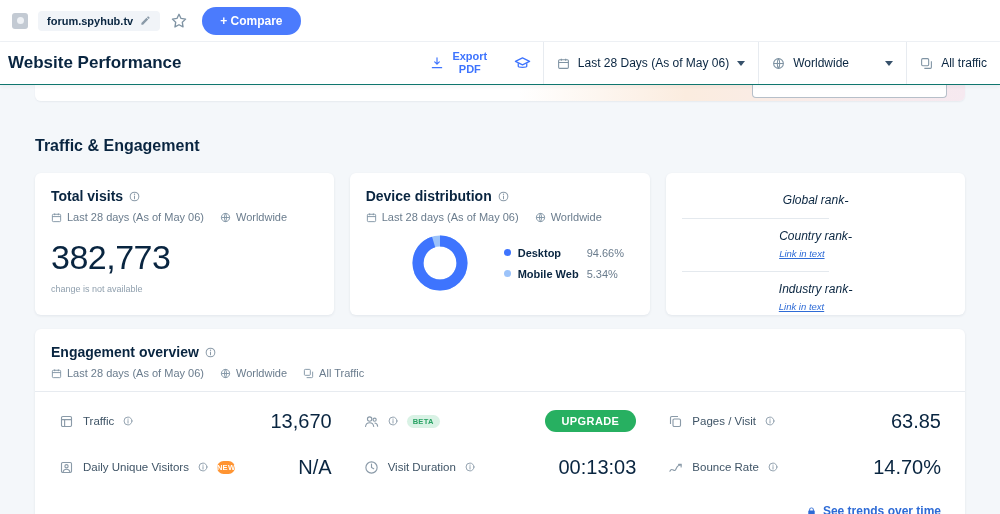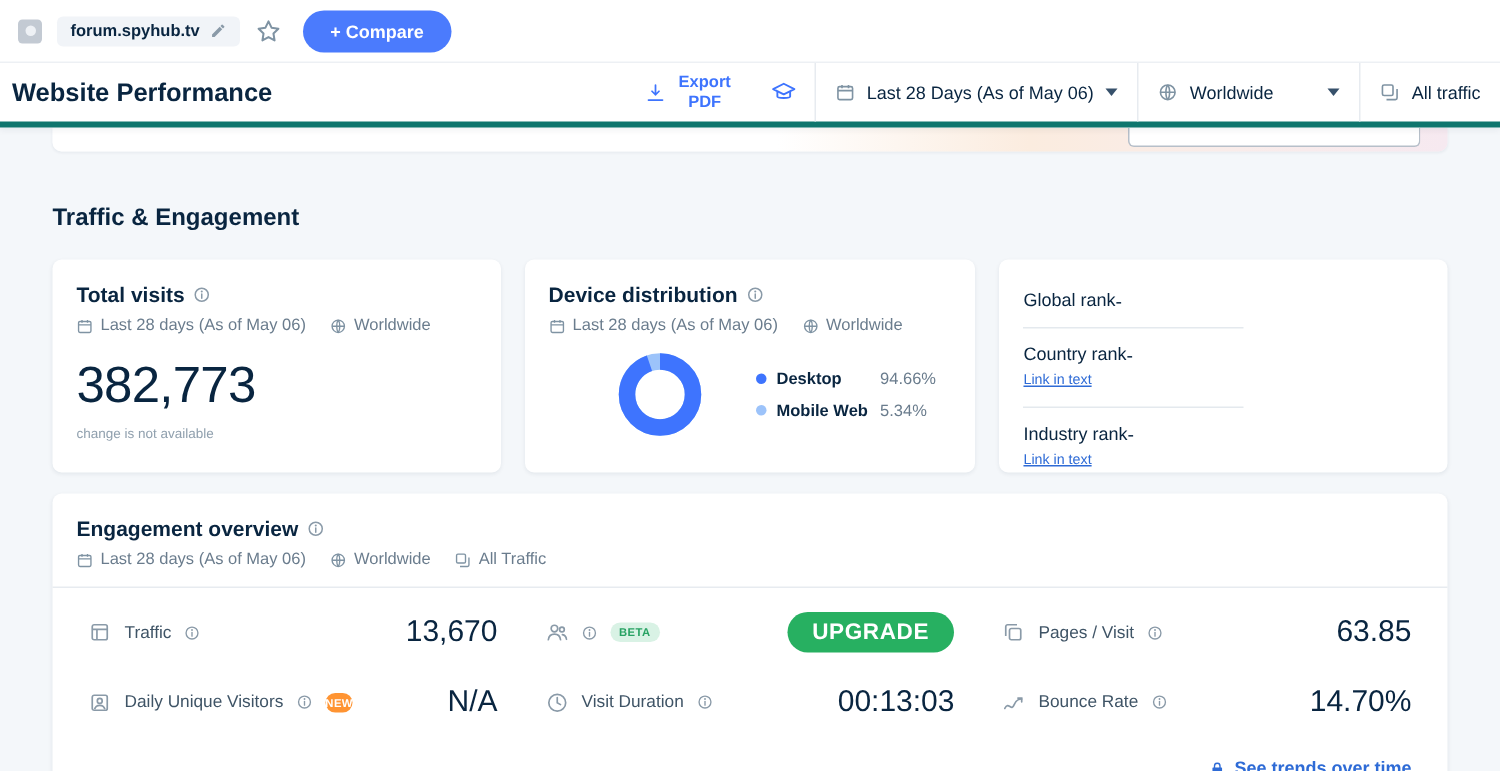--- a/index.html
+++ b/index.html
@@ -30,21 +30,21 @@
   .star-btn { color: #7f93a3; cursor: pointer; display: inline-flex; }
   .compare {
     background: #4b7bfd; color: #fff; border: none; border-radius: 16px;
     font-family: "Liberation Sans", sans-serif; font-size: 12px; font-weight: bold;
     padding: 7px 18px; cursor: pointer; margin-left: 4px;
   }
 
   
   .header {
     height: 43px; background: #fff; display: flex; align-items: center;
-    border-bottom: 4px solid #0f766e; box-shadow: 0 2px 4px rgba(9,37,64,.05);
+    border-bottom: 1px solid #0f766e; box-shadow: 0 2px 4px rgba(9,37,64,.05);
     padding-left: 8px; position: relative; z-index: 2; gap: 8px;
   }
   .header h1 { font-size: 17px; font-weight: bold; color: #092540; }
   .controls { margin-left: auto; display: flex; align-items: stretch; height: 100%; }
   .controls > div { display: flex; align-items: center; }
   .export {
     color: #3e74fe; font-size: 11px; font-weight: bold; gap: 6px; padding: 0 12px;
     cursor: pointer;
   }
   .export-label { width: 40px; line-height: 1.15; text-align: center; }
@@ -97,38 +97,38 @@
   .big-value { font-size: 34px; color: #092540; margin-top: 15px; letter-spacing: -0.5px; }
   .note { font-size: 9px; color: #90a0ae; margin-top: 7px; }
 
   .dd-body { display: flex; align-items: center; margin-top: 12px; padding-left: 46px; gap: 36px; }
   .legend { display: flex; flex-direction: column; gap: 9px; }
   .legend-row { display: flex; align-items: center; gap: 7px; font-size: 11px; }
   .dot { width: 7px; height: 7px; border-radius: 50%; display: inline-block; }
   .l-label { color: #092540; font-weight: bold; min-width: 62px; }
   .l-val { color: #6a7c8d; }
 
-  .rank-row { display: flex; justify-content: flex-start; align-items: flex-start; padding: 5px 0; }
+  .rank-row { display: flex; justify-content: center; align-items: flex-start; padding: 5px 0; font-style: italic; }
   .rank-label { font-size: 12px; color: #092540; display: block; }
   .rank-link { font-size: 9.5px; color: #2e6bd6; text-decoration: underline; cursor: pointer; display: inline-block; margin-top: 3px; }
   .rank-value { font-size: 13px; color: #092540; }
   .rule { width: 55%; height: 1px; background: #e4e9ee; margin: 5px 0; }
 
   
   .engagement { margin: 14px 35px 0; }
   .eng-head { padding: 15px 16px 12px; }
   .eng-divider { height: 1px; background: #e7ebf0; }
   .metrics-grid { display: grid; grid-template-columns: 1fr 1fr 1fr; padding: 6px 8px; }
   .metric-cell { display: flex; align-items: center; gap: 9px; padding: 10px 16px; min-height: 46px; }
   .metric-cell .m-icon { color: #8a9aa8; }
   .m-label { font-size: 11.5px; color: #3f5466; }
   .m-value { margin-left: auto; font-size: 20px; color: #092540; }
   .upgrade {
     margin-left: auto; background: #27b061; color: #fff; border: none;
-    font-family: "Liberation Sans", sans-serif; font-size: 15px; font-weight: bold;
+    font-family: "Liberation Sans", sans-serif; font-size: 11px; font-weight: bold;
     letter-spacing: .4px; border-radius: 15px; padding: 5px 17px; cursor: pointer;
   }
   .badge-beta {
     background: #d9f2e5; color: #27a263; font-size: 7.5px; font-weight: bold;
     padding: 2px 6px; border-radius: 8px; letter-spacing: .3px;
   }
   .badge-new {
     background: #ff9432; color: #fff; font-size: 7.5px; font-weight: bold;
     padding: 2px 0; border-radius: 8px; letter-spacing: .3px;
   }

